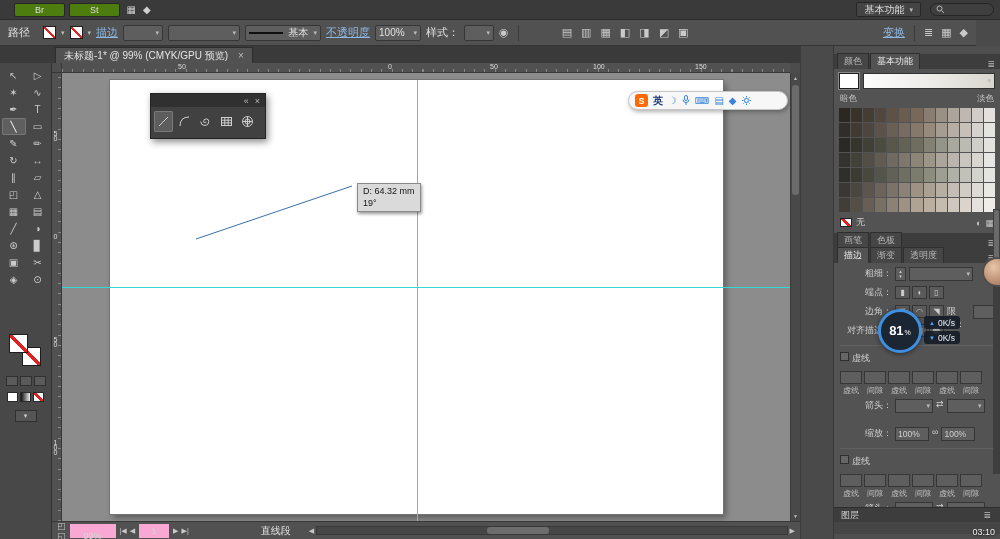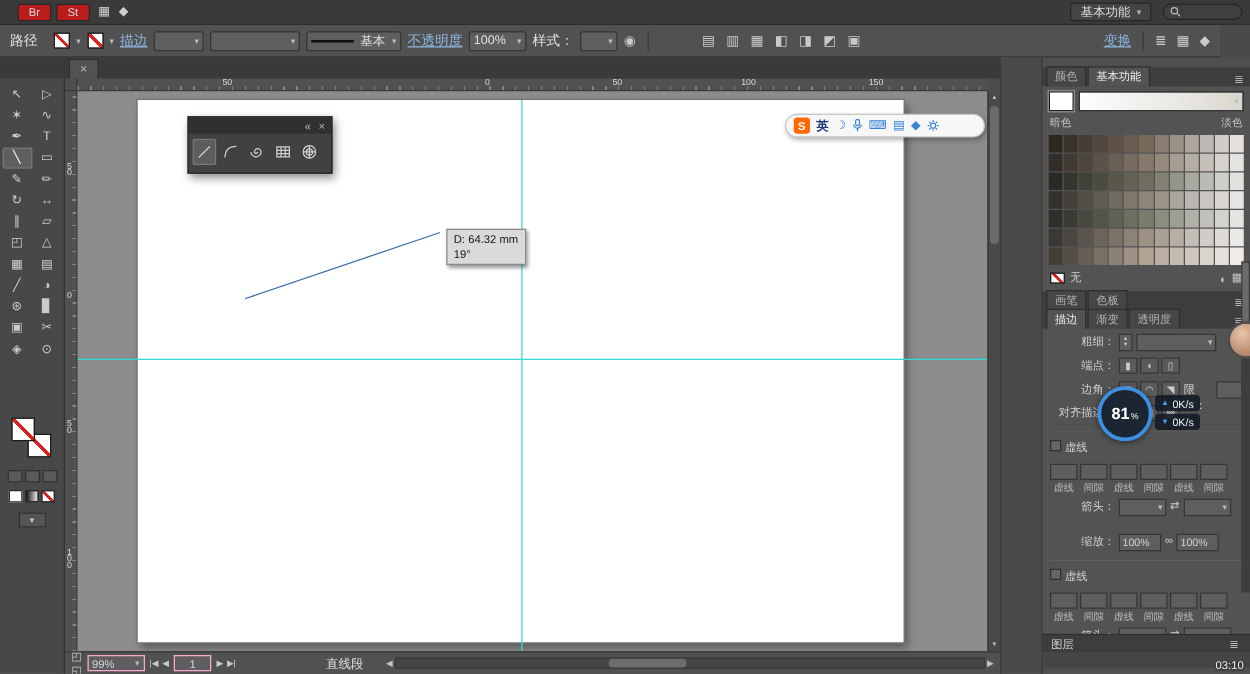--- a/index.html
+++ b/index.html
@@ -6,22 +6,22 @@
 html,body{width:1000px;height:539px;}
 body{position:relative;overflow:hidden;background:#4a4a4a;color:#d6d6d6;
  font-family:"Liberation Sans","DejaVu Sans",sans-serif;font-size:11px;}
 
 
 .menubar{position:absolute;left:0;top:0;width:1000px;height:20px;background:#3a3a3a;
  border-bottom:1px solid #2c2c2c;display:flex;align-items:center;padding:0 6px;}
 #menu-items{display:flex;align-items:center;}
 .menu-item{padding:2px 7px;font-size:11px;color:#d8d8d8;white-space:nowrap;}
 #menu-quick{display:flex;align-items:center;margin-left:4px;}
-.mini-btn{border:1px solid #272727;background:#b91c1c;border-radius:2px;font-size:9px;
- height:14px;line-height:12px;padding:0 8px;color:#ddd;margin-left:4px;}
+.mini-btn{border:1px solid #272727;background:#4d7c0f;border-radius:2px;font-size:9px;
+ height:14px;line-height:12px;padding:0 20px;color:#ddd;margin-left:4px;}
 .mb-icon{font-size:10px;color:#cfcfcf;margin-left:7px;}
 .mb-right{margin-left:auto;display:flex;align-items:center;gap:9px;}
 .workspace-btn{display:flex;align-items:center;gap:5px;border:1px solid #272727;background:#444;
  height:15px;padding:0 7px;font-size:10px;border-radius:2px;color:#ddd;}
 .search-box{width:64px;height:13px;background:#3f3f3f;border:1px solid #252525;border-radius:7px;
  display:flex;align-items:center;gap:3px;padding:0 5px;}
 
 
 .controlbar{position:absolute;left:0;top:20px;width:976px;height:26px;background:#515151;
  border-bottom:1px solid #343434;display:flex;align-items:center;padding:0 8px;gap:5px;}
@@ -111,22 +111,22 @@
 .ime svg{stroke:#3a85d8;fill:none;stroke-width:1;}
 
 .vscroll{position:absolute;right:0;top:10px;width:10px;height:448px;background:#494949;
  border-left:1px solid #393939;}
 .vscroll .arr{height:10px;display:flex;align-items:center;justify-content:center;font-size:5px;color:#c2c2c2;}
 .vscroll .arr.bottom{position:absolute;bottom:0;left:0;right:0;}
 .vthumb{position:absolute;left:1px;top:12px;width:7px;height:110px;background:#6b6b6b;border-radius:3px;}
 .statusbar{position:absolute;left:0;bottom:0;width:748px;height:18px;background:#515151;
  border-top:1px solid #383838;display:flex;align-items:center;padding:0 5px;gap:4px;font-size:9px;color:#d5d5d5;}
 .sicon{font-size:9px;color:#c5c5c5;}
-.sdd-status{height:13px;background:#5e5e5e;border:1px solid #f9a8d4;display:flex;align-items:center;
- justify-content:space-between;padding:0 3px;font-size:9px;gap:14px;}
+.sdd-status{height:13px;background:#5e5e5e;border:7px solid #f9a8d4;display:flex;align-items:center;
+ justify-content:space-between;padding:0 3px;font-size:9px;gap:14px;flex-direction:column;}
 #nav-left,#nav-right{display:flex;align-items:center;gap:3px;}
 .nav{font-size:7px;color:#c9c9c9;}
 .tool-status{margin-left:68px;font-size:10px;color:#e0e0e0;white-space:nowrap;}
 .hscroll{flex:1;height:11px;margin-left:14px;display:flex;align-items:center;gap:2px;}
 .hs-arr{font-size:7px;color:#c5c5c5;}
 .hs-track{flex:1;height:9px;background:#464646;border:1px solid #393939;position:relative;}
 .hs-thumb{position:absolute;left:170px;top:0;width:62px;height:7px;margin:0;background:#6d6d6d;border-radius:3px;}
 
 
 .dock-strip{position:absolute;left:800px;top:46px;width:33px;bottom:0;background:#4a4a4a;
@@ -262,20 +262,21 @@
   <span class="vsep"></span>
   <div id="ctrl-icons-b">
       <div class="cicon">≣</div>
       <div class="cicon">▦</div>
       <div class="cicon">◆</div>
     </div>
 </div>
 
 <div class="tabbar">
   <div class="doctab">
+    <span>未标题-1* @ 99% (CMYK/GPU 预览)</span>
     <span class="close">×</span>
   </div>
 </div>
 
 <div class="toolbar">
   <div id="tool-grid">
       <div class="tool">↖</div>
       <div class="tool">▷</div>
       <div class="tool">✶</div>
       <div class="tool">∿</div>

